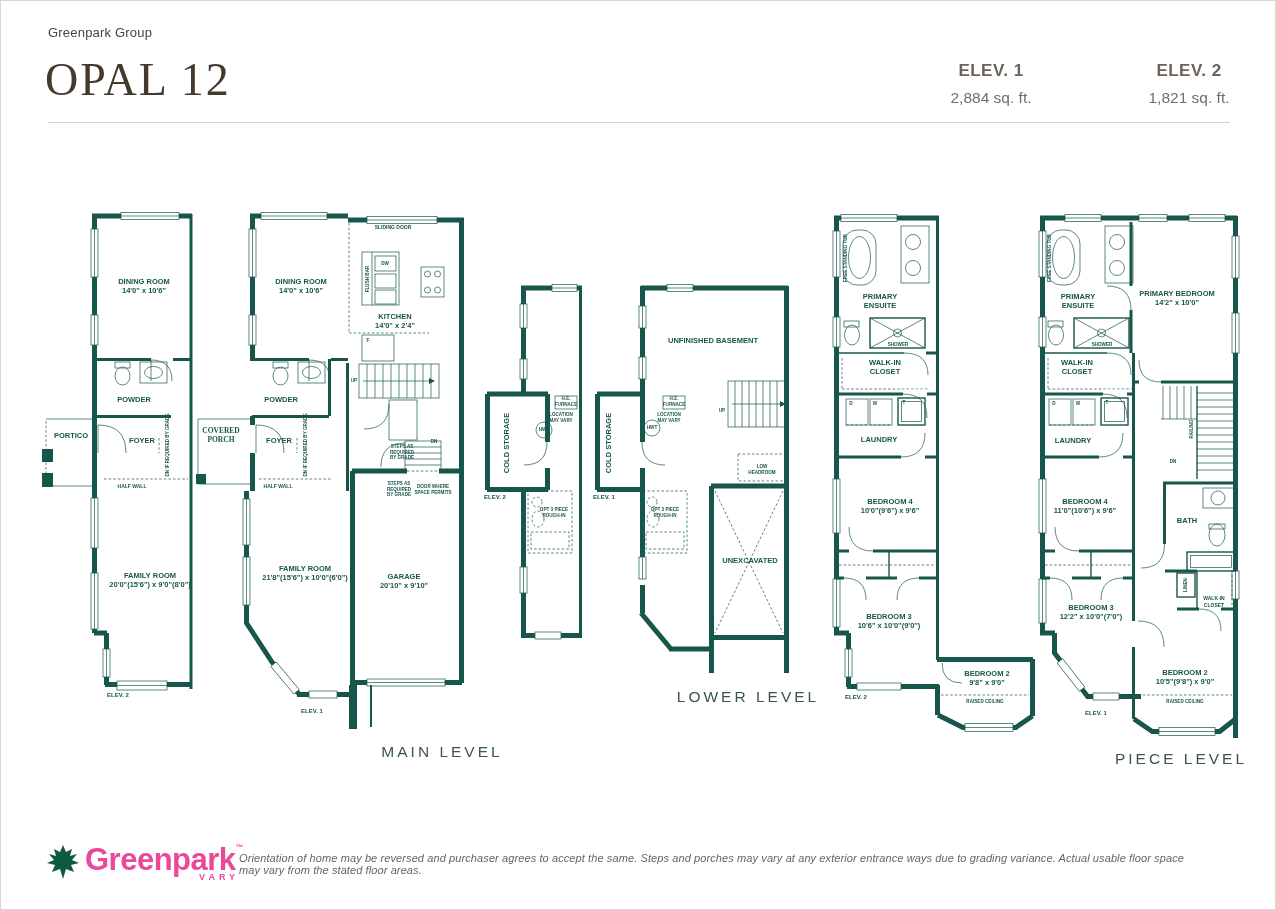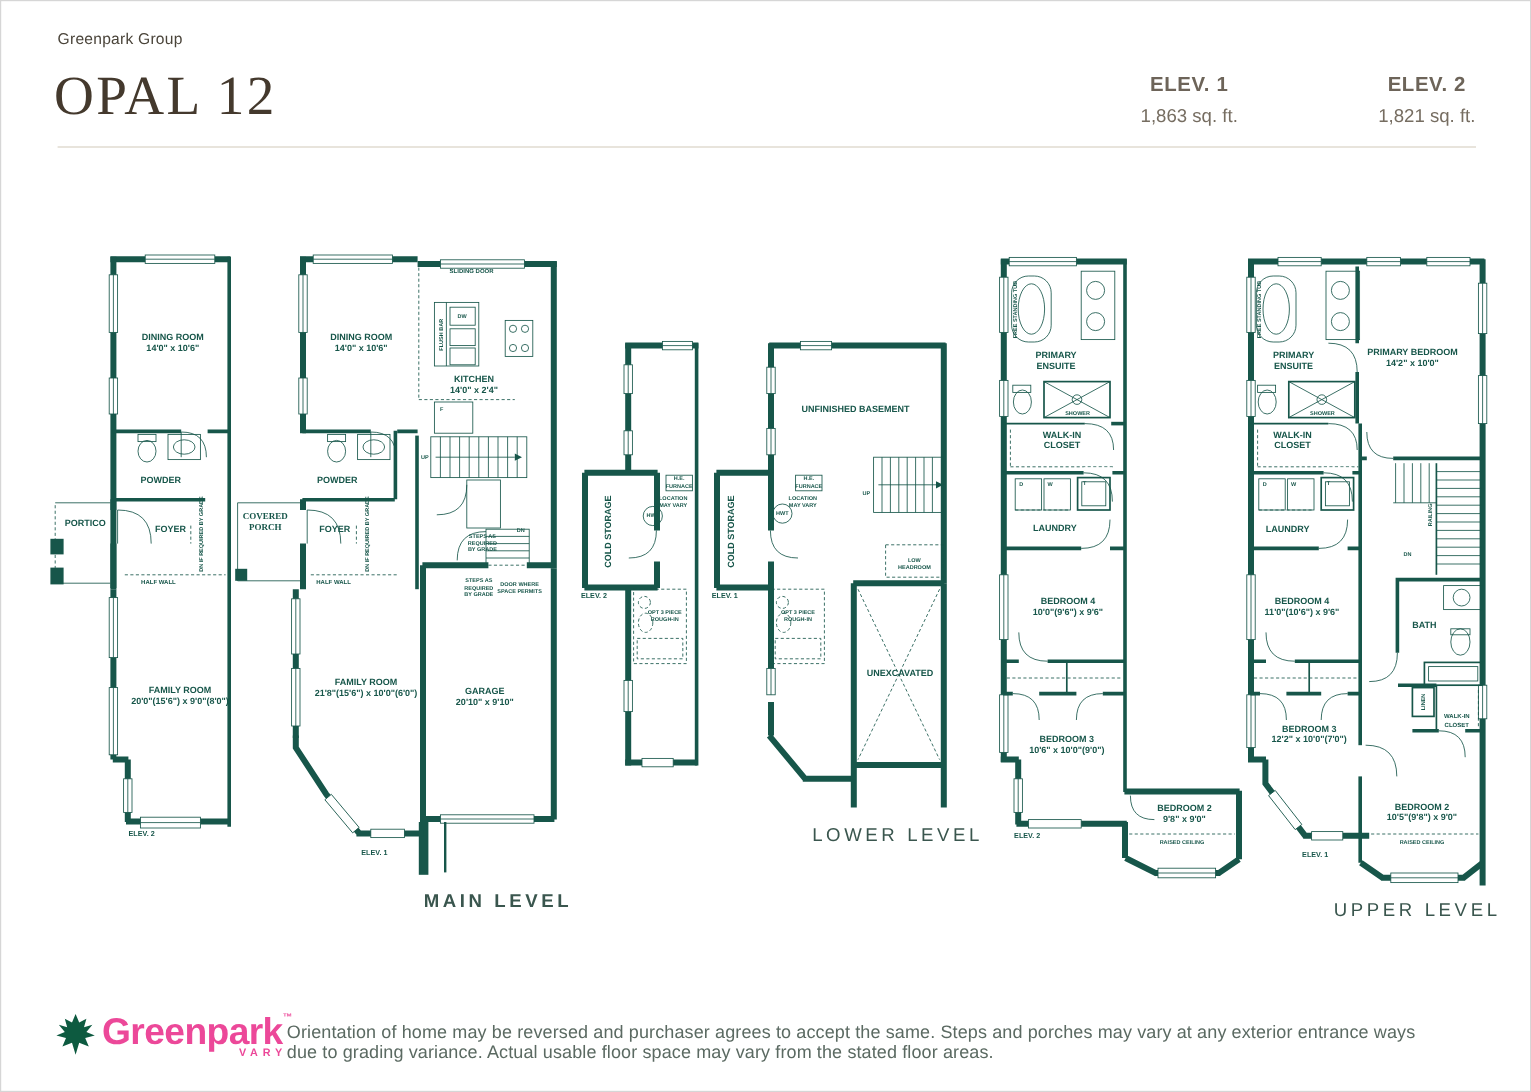--- a/index.html
+++ b/index.html
@@ -32,32 +32,32 @@
   .vert{transform:translate(-50%,-50%) rotate(-90deg);white-space:nowrap;}
   .tag{font-size:6px;}
   .lvl{position:absolute;transform:translate(-50%,-50%);color:#3a564e;white-space:nowrap;
        font:400 15.5px "Liberation Sans",sans-serif;letter-spacing:3px;}
   
   .logo{position:absolute;left:44px;top:843px;display:flex;align-items:flex-start;color:#ec4899;}
   .logo-text{margin-left:4px;position:relative;}
   .logo-word{font-size:31px;font-weight:700;letter-spacing:-.5px;line-height:1;}
   .logo-sub{font-size:9px;font-weight:700;letter-spacing:4px;text-align:right;margin-top:-3px;margin-right:4px;}
   .logo-tm{font-size:8px;vertical-align:top;}
-  .disc{position:absolute;left:238px;width:960px;font-size:15px;color:#5b6a62;letter-spacing:.1px;}
+  .disc{position:absolute;left:238px;width:960px;font-size:11px;color:#5b6a62;letter-spacing:.1px;font-style:italic;}
 </style>
 </head>
 <body>
 
 <div class="page">
 
   <div class="brand">Greenpark Group</div>
   <div class="title">OPAL 12</div>
   <div class="elev-block" style="left:905px;">
     <div class="elev-name">ELEV. 1</div>
-    <div class="elev-area">1,863 sq. ft.</div>
+    <div class="elev-area">2,884 sq. ft.</div>
   </div>
   <div class="elev-block" style="left:1103px;">
     <div class="elev-name">ELEV. 2</div>
     <div class="elev-area">1,821 sq. ft.</div>
   </div>
   <div class="rule"></div>
 
   <svg class="plan" width="1276" height="910" viewBox="0 0 1276 910">
 
     <g>
@@ -415,21 +415,21 @@
   <div class="lbl" style="left:304px;top:572px;">FAMILY ROOM
 21'8"(15'6") x 10'0"(6'0")</div>
   <div class="lbl" style="left:403px;top:580px;">GARAGE
 20'10" x 9'10"</div>
   <div class="lbl xs" style="left:398px;top:489px;">STEPS AS
 REQUIRED
 BY GRADE</div>
   <div class="lbl xs" style="left:432px;top:489px;">DOOR WHERE
 SPACE PERMITS</div>
   <div class="lbl tag" style="left:311px;top:711px;">ELEV. 1</div>
-  <div class="lvl" style="left:414px;top:751px;font-weight:bold;">MAIN LEVEL</div>
+  <div class="lvl" style="left:441px;top:751px;">MAIN LEVEL</div>
 
   <div class="lbl vert" style="left:506px;top:442px;">COLD STORAGE</div>
   <div class="lbl tag" style="left:494px;top:497px;">ELEV. 2</div>
   <div class="lbl xs" style="left:565px;top:401px;">H.E.
 FURNACE</div>
   <div class="lbl xs" style="left:560px;top:417px;">LOCATION
 MAY VARY</div>
   <div class="lbl xs" style="left:543px;top:429px;">HWT</div>
   <div class="lbl xs" style="left:553px;top:512px;">OPT 3 PIECE
 ROUGH-IN</div>
@@ -488,21 +488,21 @@
   <div class="lbl sm" style="left:1213px;top:600px;">WALK-IN
 CLOSET</div>
   <div class="lbl" style="left:1084px;top:505px;">BEDROOM 4
 11'0"(10'6") x 9'6"</div>
   <div class="lbl" style="left:1090px;top:611px;">BEDROOM 3
 12'2" x 10'0"(7'0")</div>
   <div class="lbl" style="left:1184px;top:676px;">BEDROOM 2
 10'5"(9'8") x 9'0"</div>
   <div class="lbl xs" style="left:1184px;top:701px;">RAISED CEILING</div>
   <div class="lbl tag" style="left:1095px;top:713px;">ELEV. 1</div>
-  <div class="lvl" style="left:1180px;top:758px;">UPPER LEVEL</div>
+  <div class="lvl" style="left:1180px;top:758px;">PIECE LEVEL</div>
 
   <div class="logo">
     <svg width="36" height="36" viewBox="0 0 36 36">
       <path fill="#0d5a40" d="M18 1 L21 8 L27 5 L25 12 L32 10 L27 16 L34 19 L26 21 L29 28 L21 25 L18 35 L15 25 L7 28 L10 21 L2 19 L9 16 L4 10 L11 12 L9 5 L15 8 Z"></path>
     </svg>
     <div class="logo-text">
       <div class="logo-word"><span>Greenpark</span><span class="logo-tm">™</span></div>
       <div class="logo-sub">VARY</div>
     </div>
   </div>

